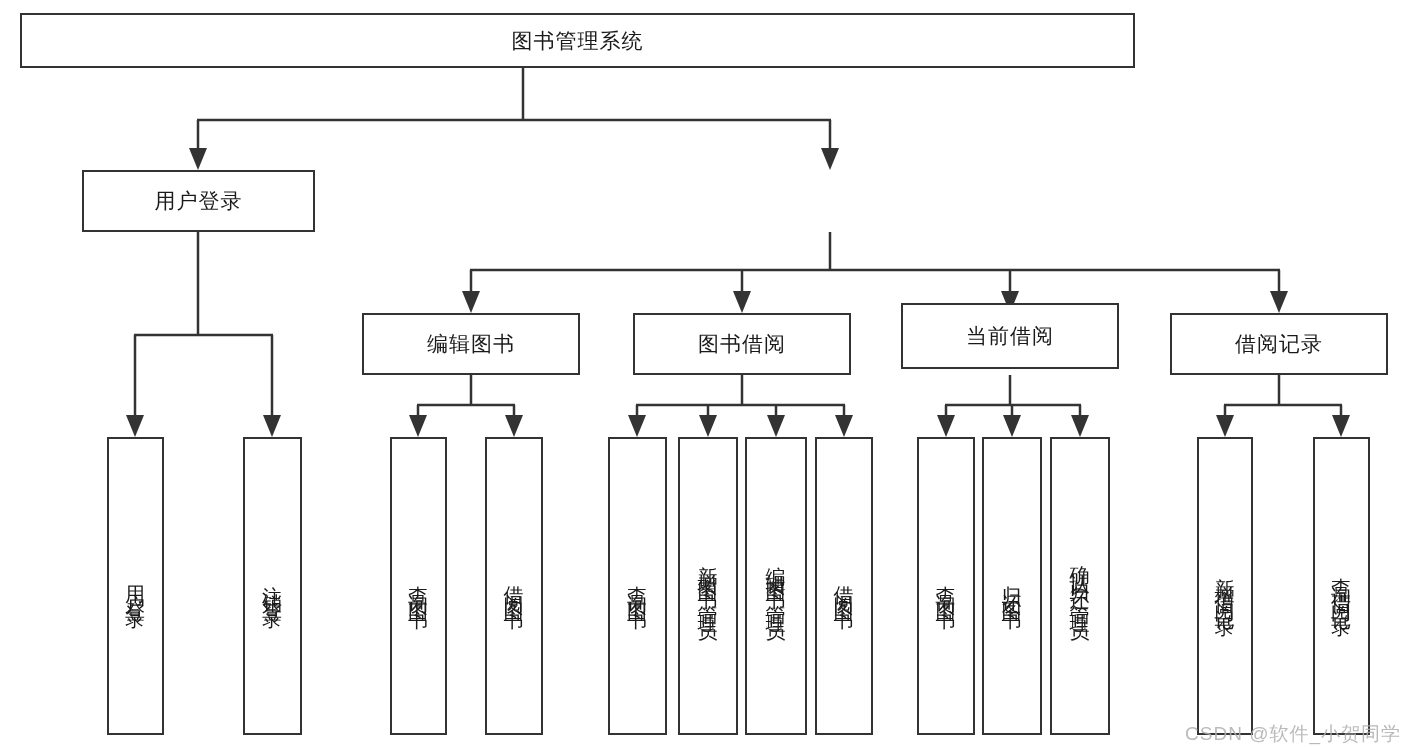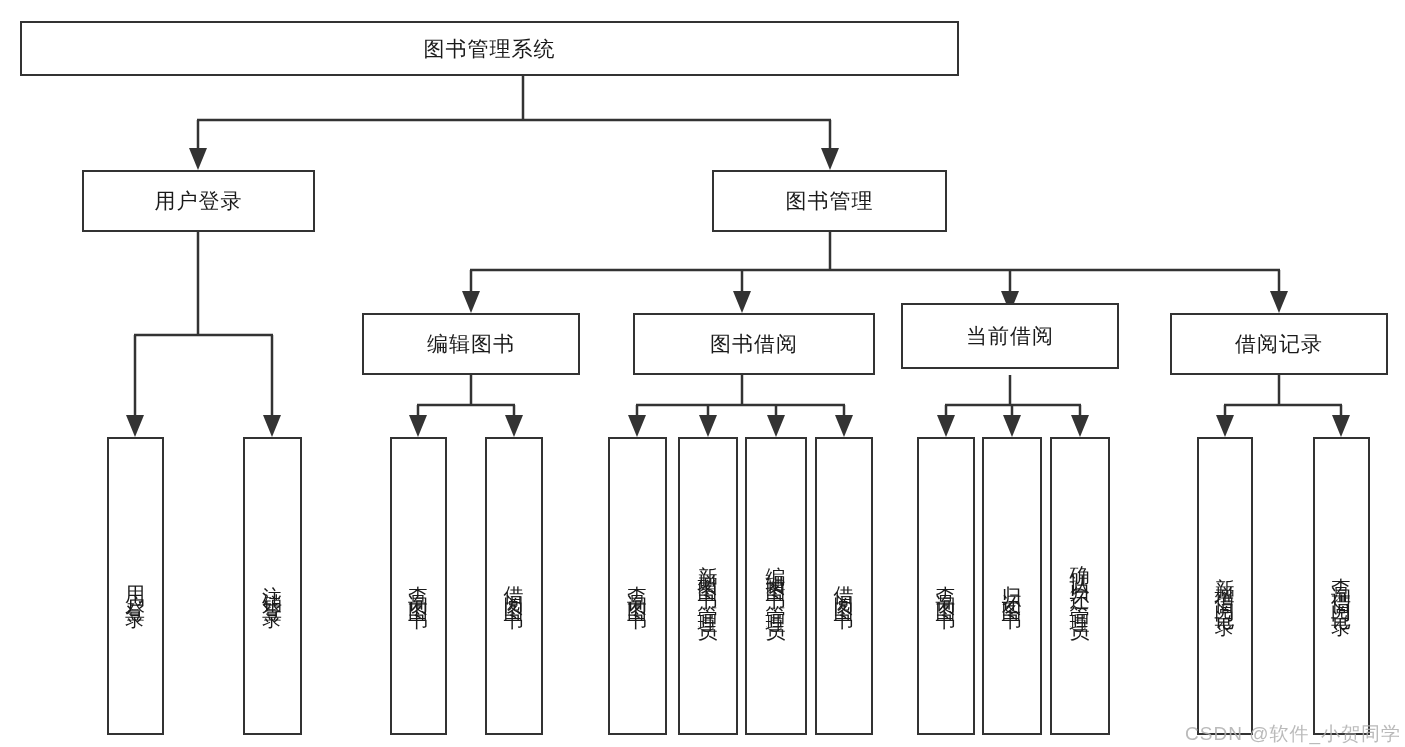--- a/index.html
+++ b/index.html
@@ -109,27 +109,26 @@
     <g>
       <line x1="1279" y1="375" x2="1279" y2="406" fill="none"></line>
       <line x1="1224" y1="405" x2="1342" y2="405" fill="none"></line>
       <line x1="1225" y1="405" x2="1225" y2="419" fill="none"></line>
       <polygon points="1216,415 1234,415 1225,437" stroke="none"></polygon>
       <line x1="1341" y1="405" x2="1341" y2="419" fill="none"></line>
       <polygon points="1332,415 1350,415 1341,437" stroke="none"></polygon>
     </g>
   </svg>
 
-  <div class="node" style="left:20px; top:21px; width:939px; height:55px;">图书管理系统</div>
+  <div class="node" style="left:20px; top:13px; width:1115px; height:55px;">图书管理系统</div>
 
   <div class="node" style="left:82px; top:170px; width:233px; height:62px;">用户登录</div>
-  <div class="node" style="left:712px; top:170px; width:235px; height:62px;">图书管理</div>
 
   <div class="node" style="left:362px; top:313px; width:218px; height:62px;">编辑图书</div>
-  <div class="node" style="left:633px; top:313px; width:242px; height:62px;">图书借阅</div>
+  <div class="node" style="left:633px; top:313px; width:218px; height:62px;">图书借阅</div>
   <div class="node" style="left:901px; top:303px; width:218px; height:66px;">当前借阅</div>
   <div class="node" style="left:1170px; top:313px; width:218px; height:62px;">借阅记录</div>
 
   <div class="node leaf" style="left:107px; width:57px;">用户登录</div>
   <div class="node leaf" style="left:243px; width:59px;">注销登录</div>
 
   <div class="node leaf" style="left:390px; width:57px;">查询图书</div>
   <div class="node leaf" style="left:485px; width:58px;">借阅图书</div>
 
   <div class="node leaf" style="left:608px; width:59px;">查询图书</div>

